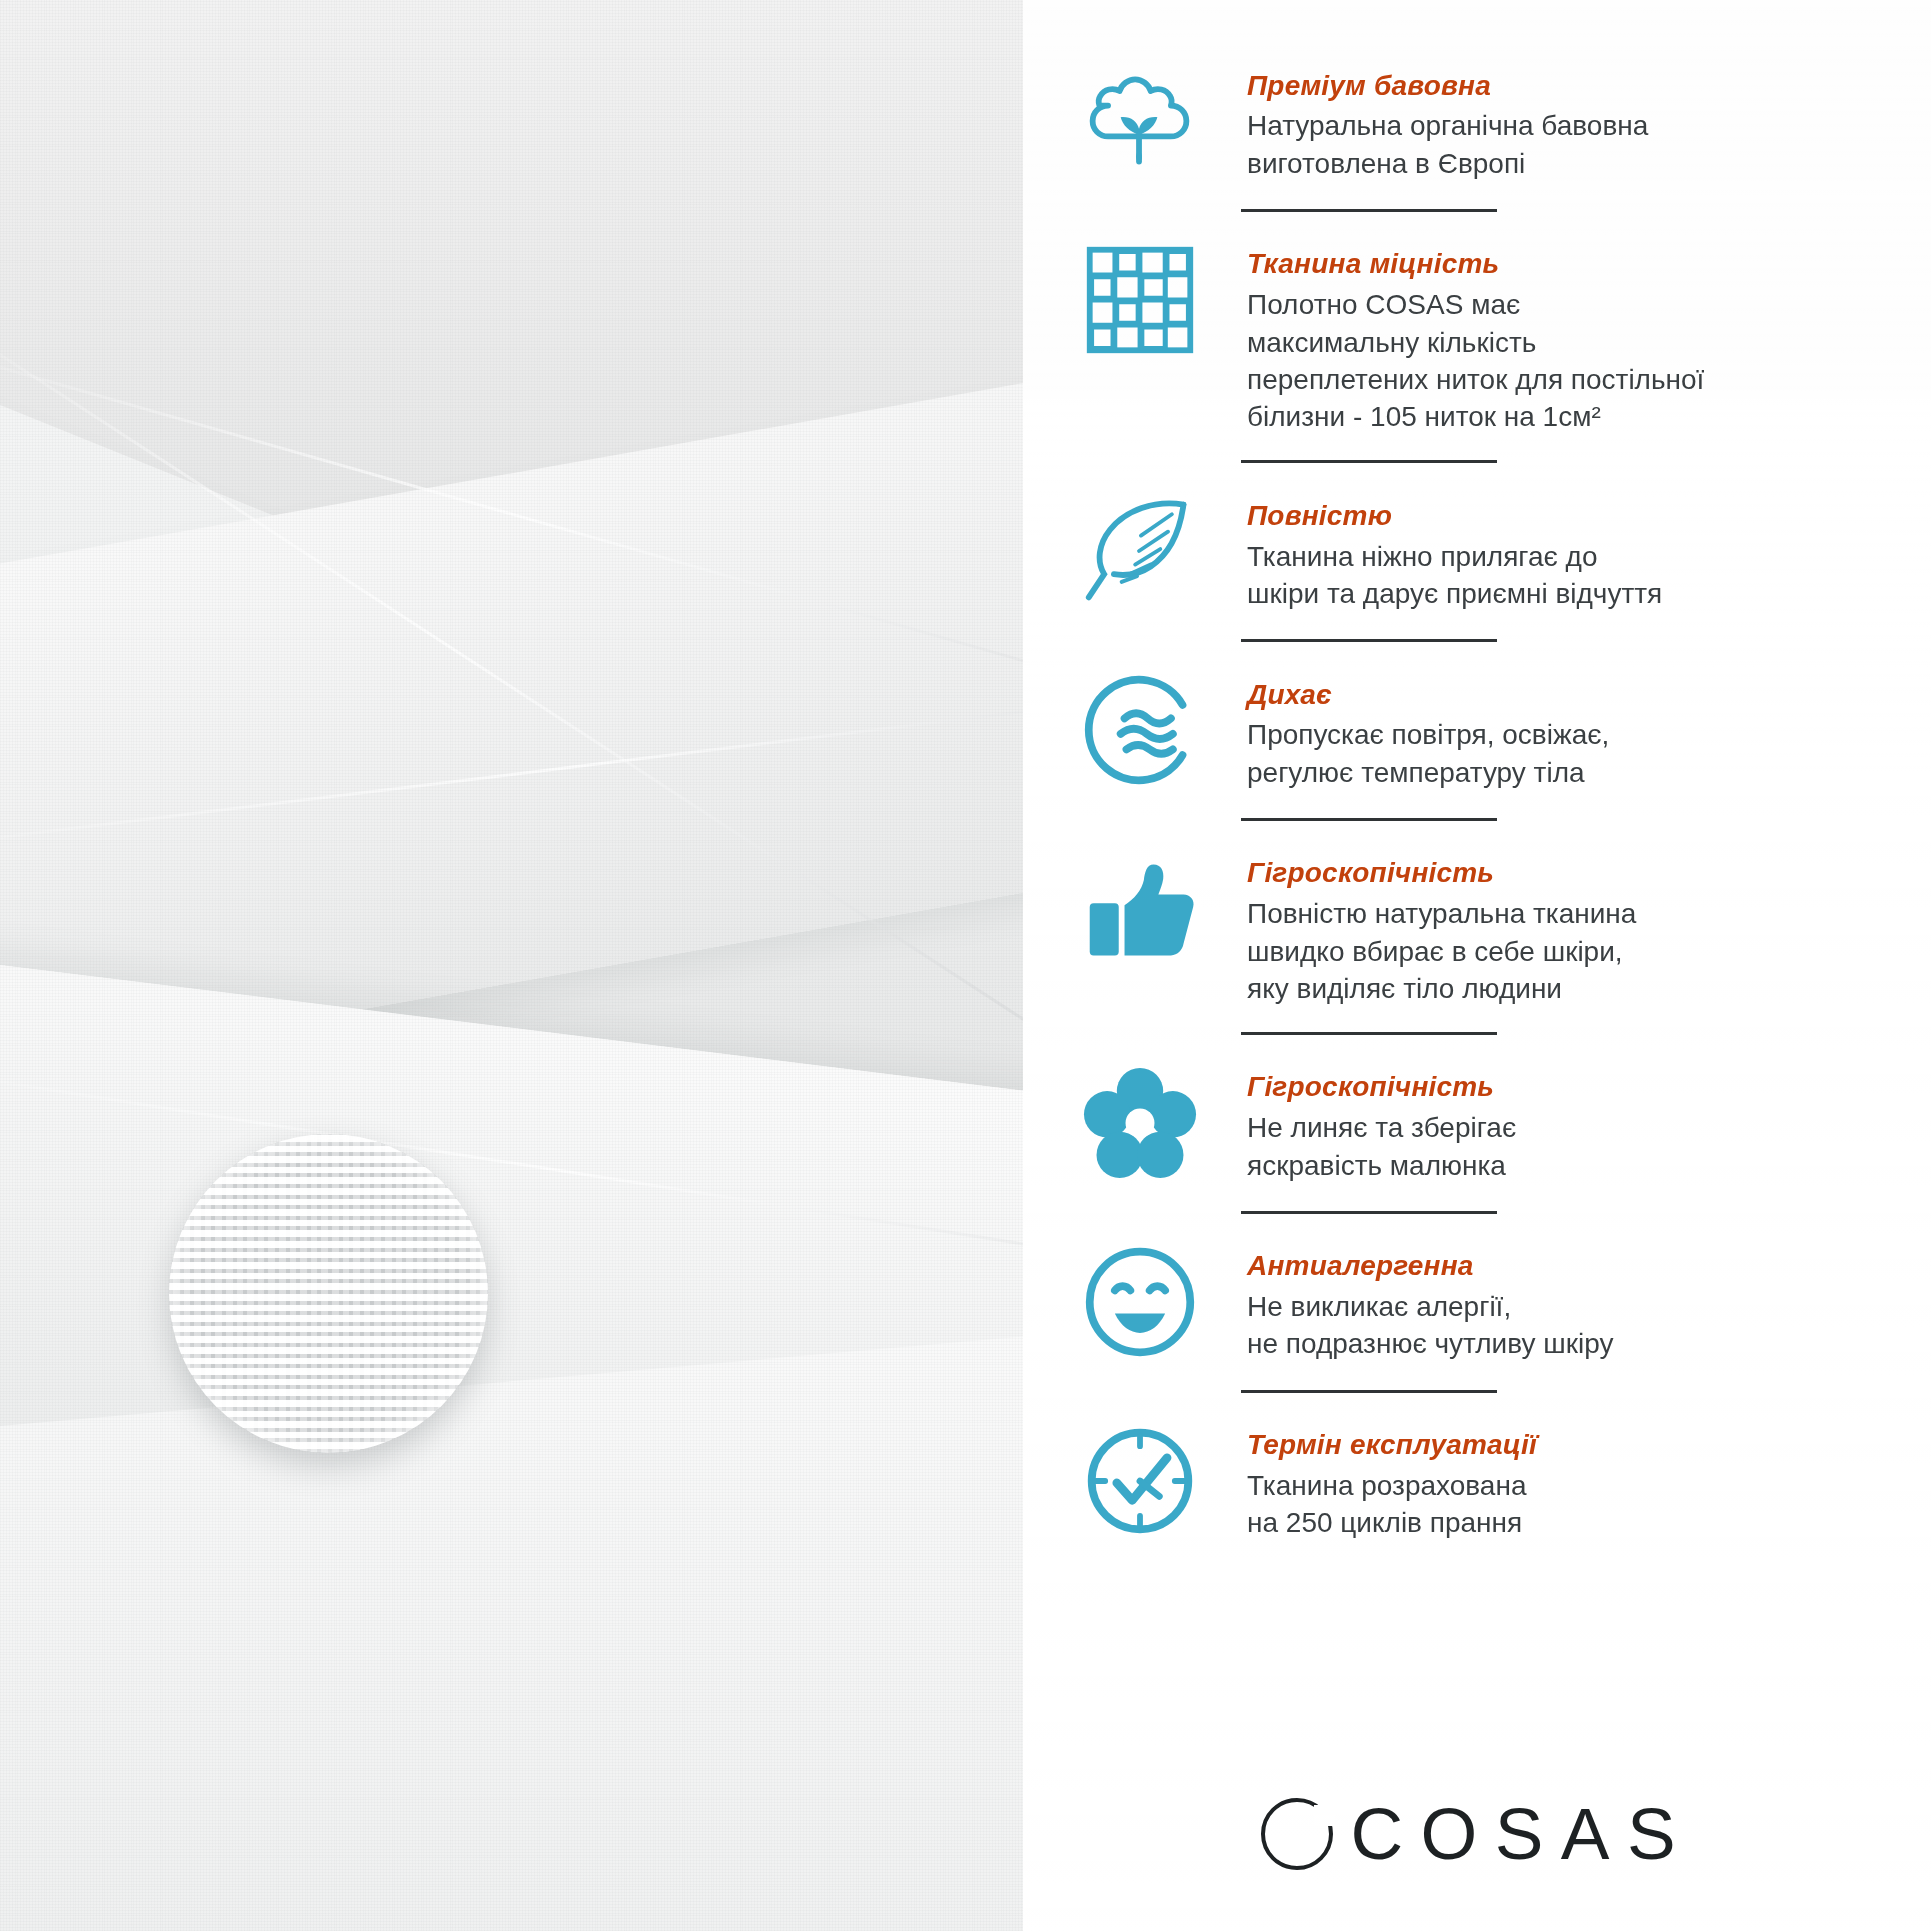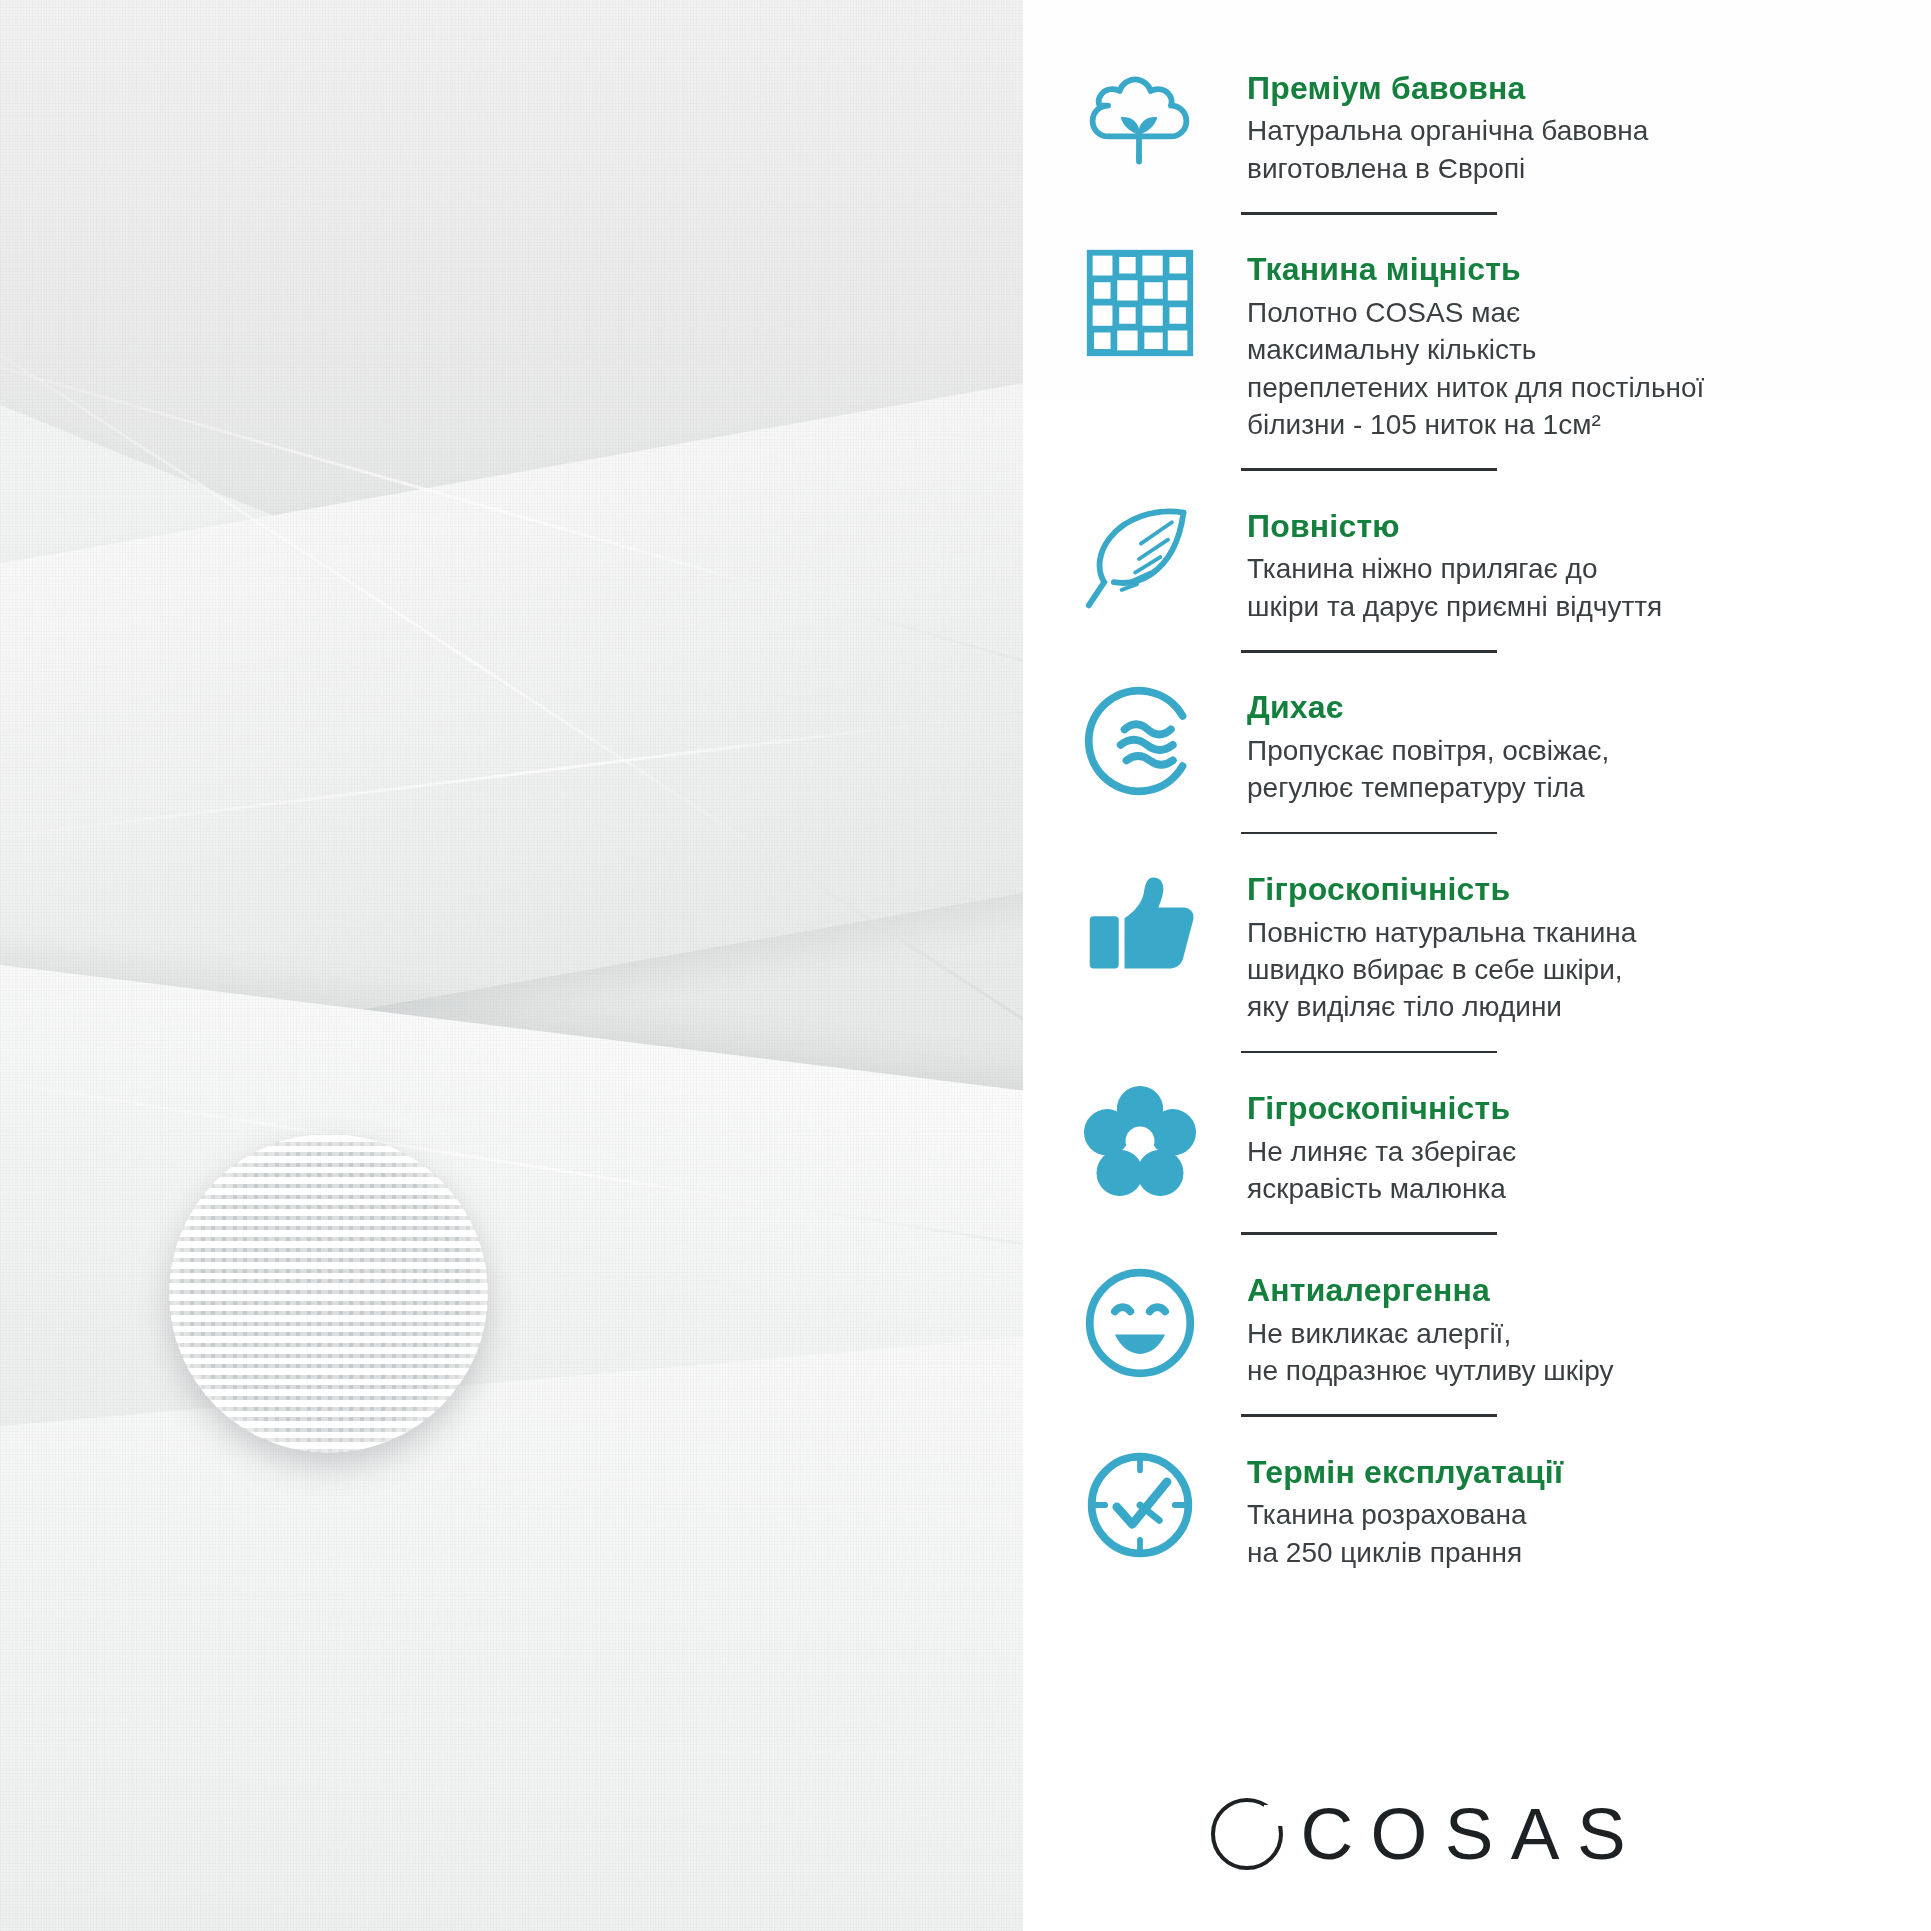--- a/index.html
+++ b/index.html
@@ -132,43 +132,44 @@
     height: 126px;
     display: flex;
     align-items: center;
     justify-content: center;
   }
   .f-text {
     flex: 1 1 auto;
     padding-top: 11.6px;
   }
   .f-title {
-    font-size: 32px;
+    font-size: 28px;
     font-weight: bold;
-    color: #15803d;
+    color: #c2410c;
     margin: 0 0 5.8px 0;
     letter-spacing: 0.2px;
+    font-style: italic;
   }
   .f-desc {
     font-size: 28px;
     line-height: 1.33;
     color: #3a3f42;
     margin: 0;
     white-space: pre-line;
   }
   .divider {
     width: 256px;
     height: 2.9px;
     background: #2f3335;
     margin: 25px 0 25px 174px;
   }
 
   .brand {
     position: absolute;
-    left: 973px;
+    left: 1023px;
     bottom: 56px;
     width: 908px;
     text-align: center;
     font-family: "Liberation Sans", sans-serif;
     font-size: 73px;
     letter-spacing: 15.4px;
     color: #1d2123;
     font-weight: 300;
     display: flex;
     align-items: center;

